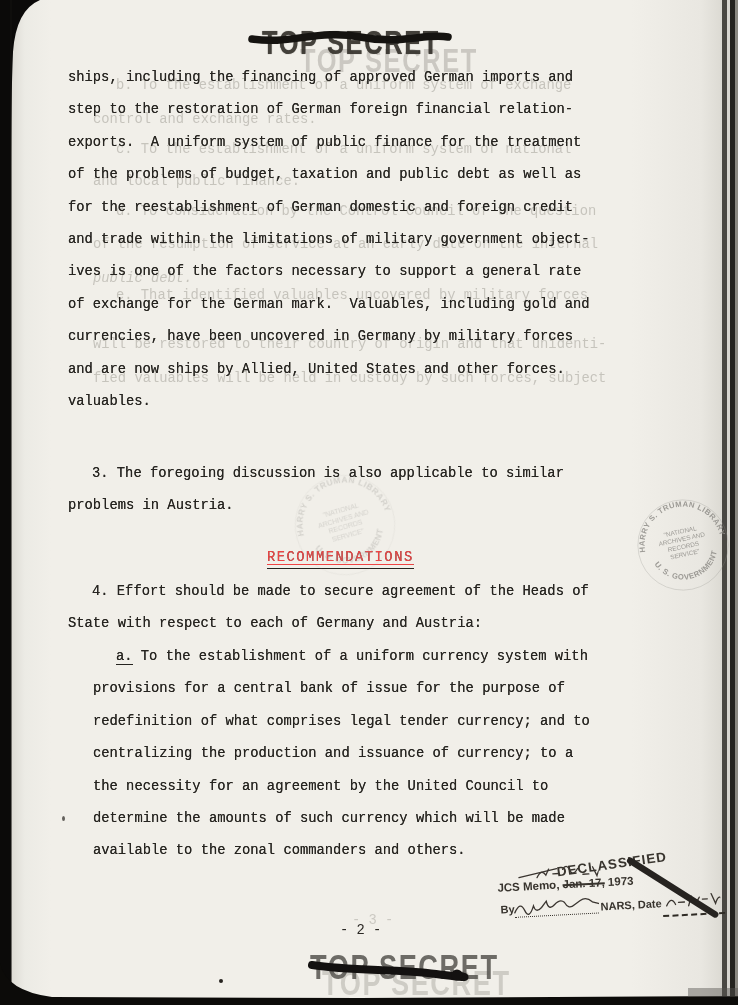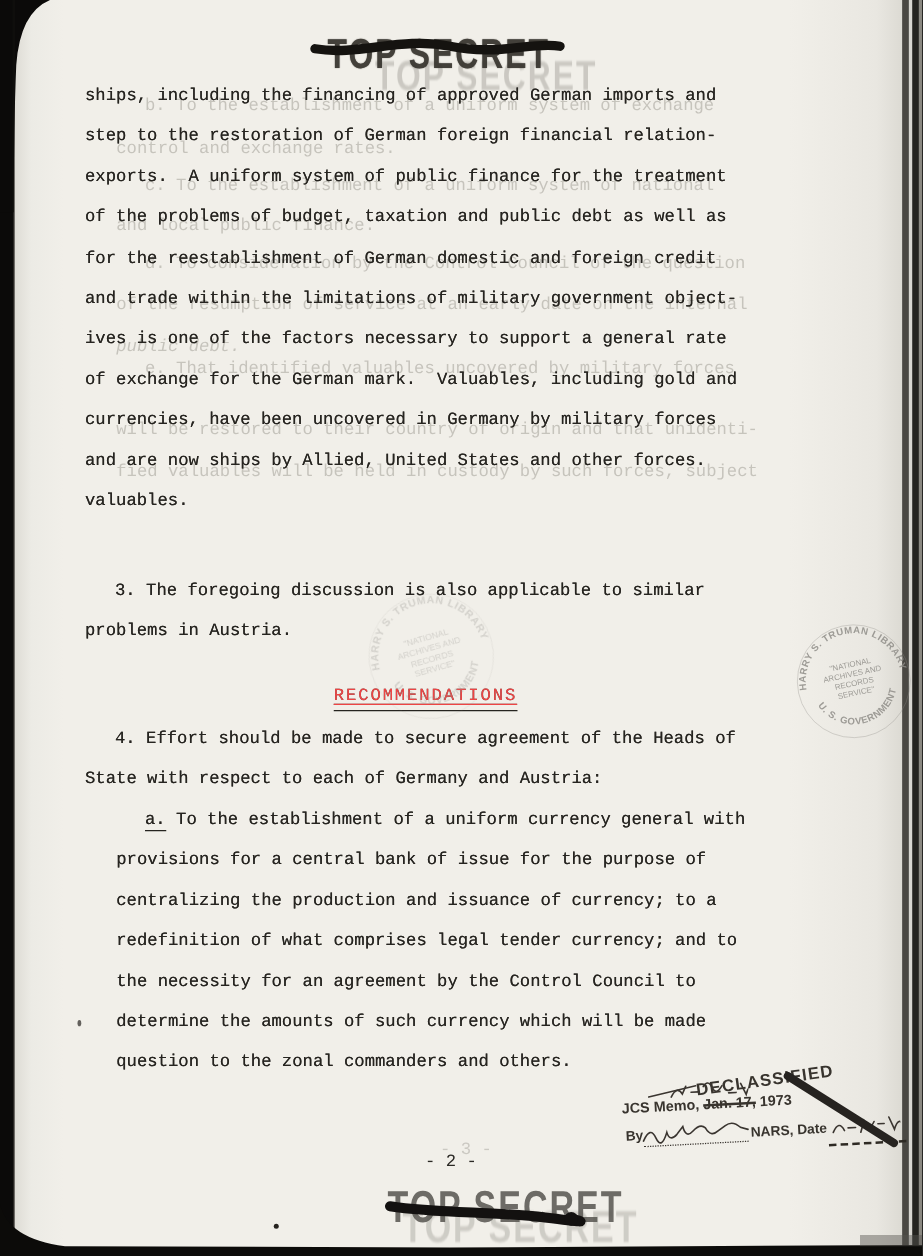--- a/index.html
+++ b/index.html
@@ -135,28 +135,28 @@
     </div>
 
   <div id="heading">RECOMMENDATIONS</div>
 
   <div id="para4" class="typeblock">
       <div class="line">4. Effort should be made to secure agreement of the Heads of</div>
       <div class="line">State with respect to each of Germany and Austria:</div>
     </div>
 
   <div id="para-a" class="typeblock">
-    <div id="para-a-first"><span class="u">a.</span><span> To the establishment of a uniform currency general with</span></div>
+    <div id="para-a-first"><span class="u">a.</span><span> To the establishment of a uniform currency system with</span></div>
     <div>
         <div class="line">provisions for a central bank of issue for the purpose of</div>
+        <div class="line">redefinition of what comprises legal tender currency; and to</div>
         <div class="line">centralizing the production and issuance of currency; to a</div>
-        <div class="line">redefinition of what comprises legal tender currency; and to</div>
-        <div class="line">the necessity for an agreement by the Control Council to</div>
+        <div class="line">the necessity for an agreement by the United Council to</div>
         <div class="line">determine the amounts of such currency which will be made</div>
-        <div class="line">question to the zonal commanders and others.</div>
+        <div class="line">available to the zonal commanders and others.</div>
       </div>
   </div>
 
   <svg id="truman-ghost" class="round-stamp" viewBox="0 0 100 100">
     <defs>
       <path id="arcTopG" d="M 10,50 A 40,40 0 0 1 90,50"></path>
       <path id="arcBotG" d="M 14,50 A 36,36 0 0 0 86,50"></path>
     </defs>
     <circle cx="50" cy="50" r="47" fill="none" stroke="#8f8d88" stroke-width="0.6" opacity="0.5"></circle>
     <text font-size="8" font-weight="bold" letter-spacing="0.5"><textPath href="#arcTopG" startOffset="50%" text-anchor="middle">HARRY S. TRUMAN LIBRARY</textPath></text>

